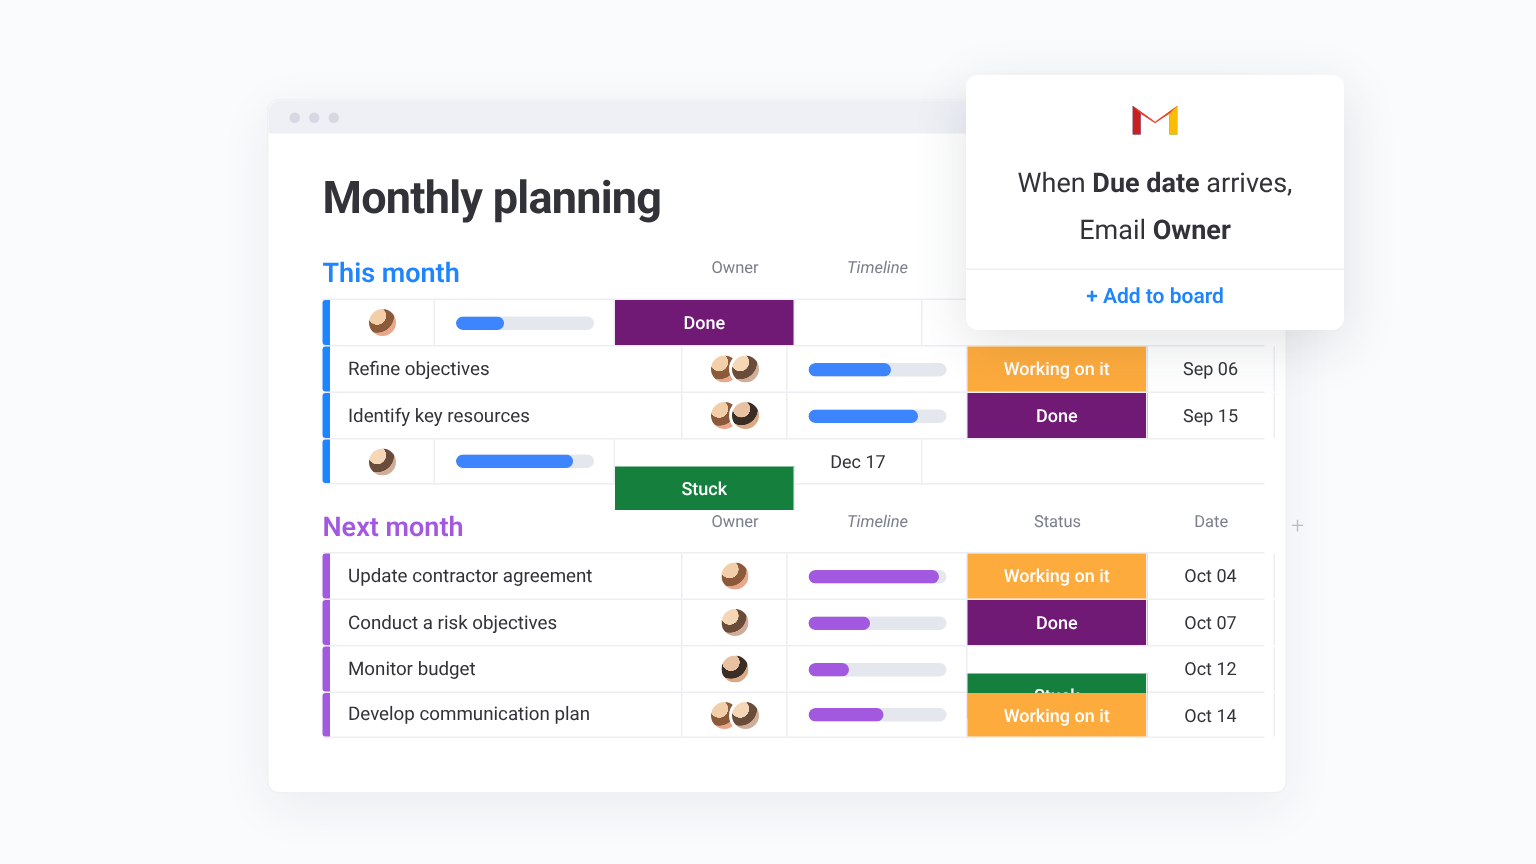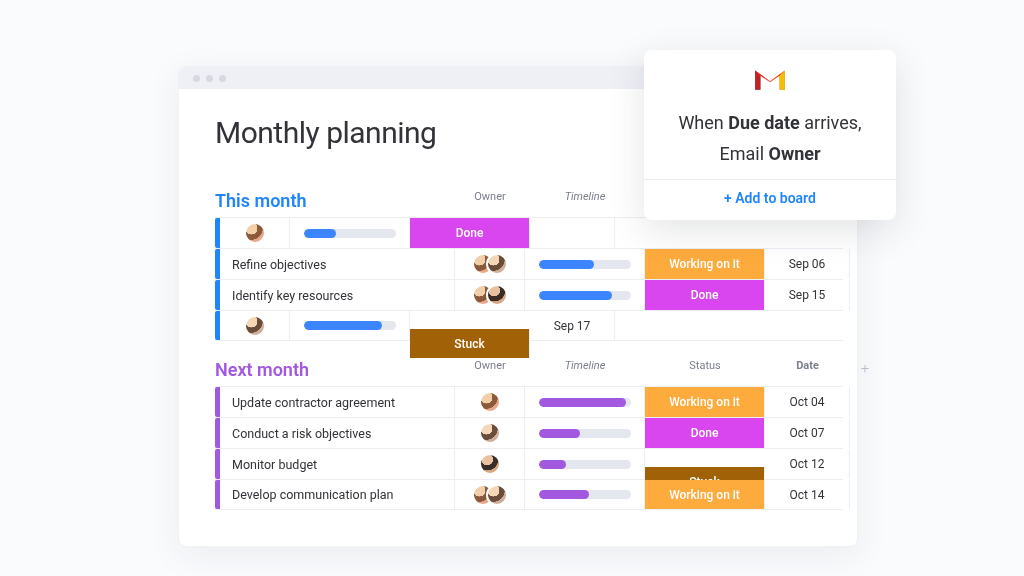--- a/index.html
+++ b/index.html
@@ -27,24 +27,24 @@
     border-radius: 8px 8px 0 0;
     display: flex;
     align-items: center;
     padding-left: 14px;
     gap: 6px;
   }
   .dot { width: 7px; height: 7px; border-radius: 50%; background: #d6d8e2; }
   .content { padding: 26px 14px 18px 36px; }
   .page-title {
     font-size: 30px;
-    font-weight: 400;
+    font-weight: 700;
     color: #323338;
     letter-spacing: -0.5px;
-    margin-bottom: 40px;
+    margin-bottom: 22px;
   }
   .section { margin-bottom: 18px; }
   .section-header {
     display: flex;
     align-items: flex-start;
   }
   .section-title {
     flex: 0 0 240px;
     font-size: 18px;
     font-weight: 600;
@@ -52,21 +52,21 @@
   .section-title.blue { color: #1f85ff; }
   .section-title.purple { color: #a258df; }
   .col-head {
     font-size: 11px;
     color: #7b7f8c;
     text-align: center;
   }
   .col-owner { flex: 0 0 70px; }
   .col-timeline { flex: 0 0 120px; font-style: italic; }
   .col-status { flex: 0 0 120px; }
-  .col-date { flex: 0 0 85px; font-weight: bold; }
+  .col-date { flex: 0 0 85px; }
   .col-plus { flex: 0 0 30px; color: #b8bbc6; font-size: 15px; font-weight: 300; }
   .rows { margin-top: 6px; }
   .row {
     display: flex;
     align-items: center;
     height: 31px;
     border-top: 1px solid #eceef4;
   }
   .row:last-child { border-bottom: 1px solid #eceef4; }
   .accent {
@@ -124,23 +124,23 @@
     flex: 0 0 120px;
     height: 100%;
     display: flex;
     align-items: center;
     justify-content: center;
     color: #fff;
     font-size: 12px;
     font-weight: 500;
     border-right: 1px solid #eceef4;
   }
-  .status-done { background: #d946ef; }
+  .status-done { background: #701a75; }
   .status-working { background: #fdab3d; }
-  .status-stuck { background: #a16207; margin-top: 36px; }
+  .status-stuck { background: #15803d; margin-top: 36px; }
   .date-cell {
     flex: 0 0 85px;
     text-align: center;
     font-size: 12px;
     color: #323338;
     border-right: 1px solid #eceef4;
     height: 100%;
     display: flex;
     align-items: center;
     justify-content: center;
@@ -265,21 +265,21 @@
                 <div class="avatars">
                   <span class="avatar av2"></span>
                 </div>
               </div>
               <div class="timeline-cell">
                 <div class="track">
                   <div class="fill blue" style="width:85%"></div>
                 </div>
               </div>
               <div class="status-cell status-stuck">Stuck</div>
-              <div class="date-cell">Sep 17</div>
+              <div class="date-cell">Dec 17</div>
               <div class="empty-cell"></div>
             </div>
           </div>
         </div>
         <div class="section">
           <div class="section-header">
             <div class="section-title purple">Next month</div>
             <div class="col-head col-owner">Owner</div>
             <div class="col-head col-timeline">Timeline</div>
             <div class="col-head col-status">Status</div>

